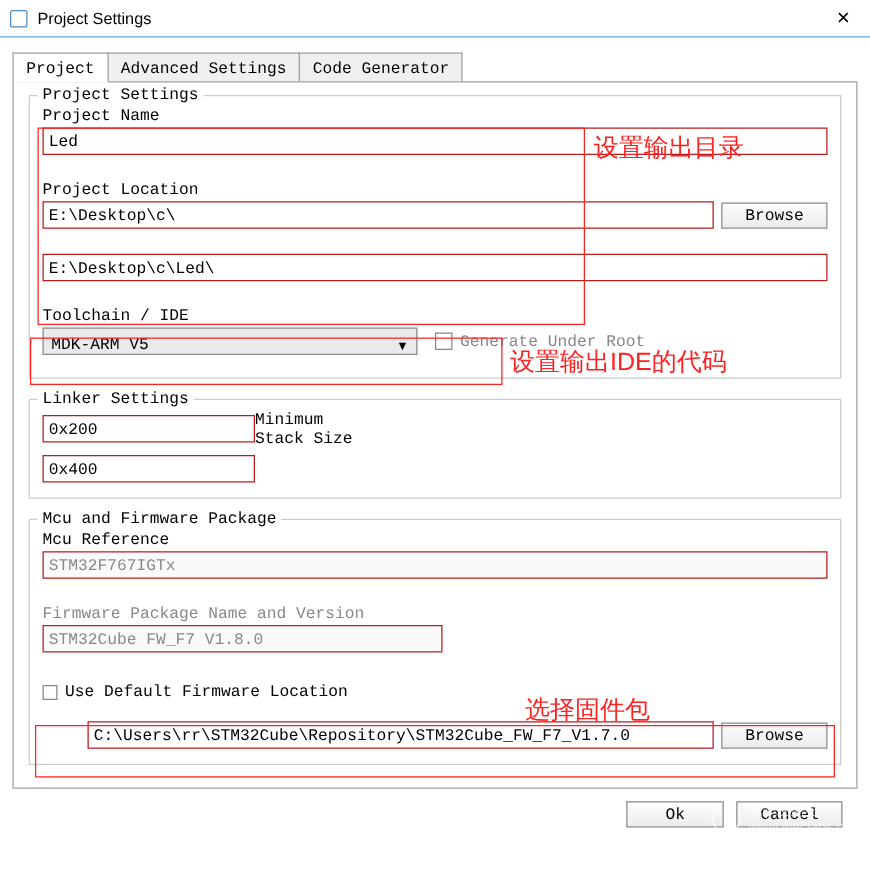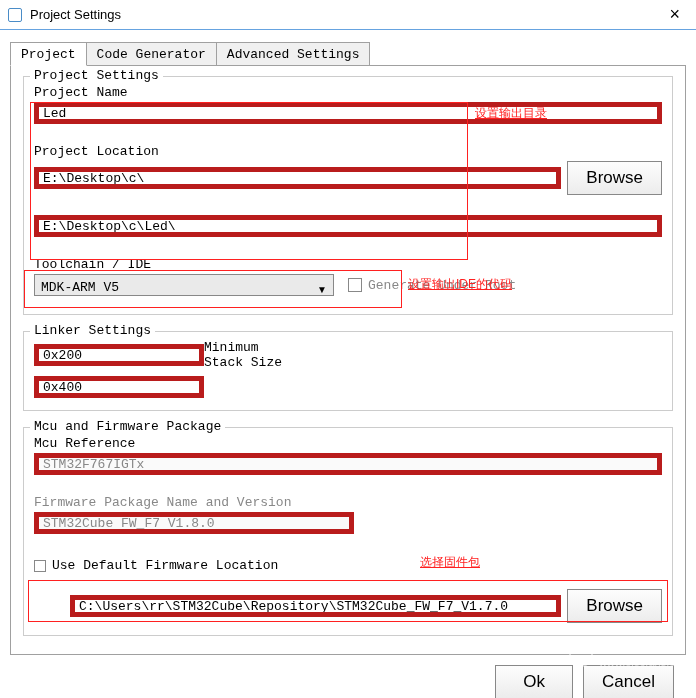--- a/index.html
+++ b/index.html
@@ -88,31 +88,31 @@
     .field-label.disabled { color: #888; }
     .input-row {
       display: flex;
       gap: 6px;
       align-items: center;
     }
     input[type=text], .text-input, select {
       font-family: 'Courier New', monospace;
       font-size: 13px;
       padding: 2px 4px;
-      border: 5px solid #b91c1c;
+      border: 1px solid #b91c1c;
       background: #fff;
       height: 22px;
     }
     .text-input.full { flex: 1; }
     .text-input.readonly { color: #888; background: #fafafa; }
     .btn {
-      font-family: Liberation Sans, sans-serif;
-      font-size: 17px;
+      font-family: Liberation Mono, monospace;
+      font-size: 13px;
       padding: 2px 18px;
-      height: 34px;
+      height: 21px;
       border: 1px solid #888;
       background: linear-gradient(#fdfdfd, #ececec);
       cursor: pointer;
       min-width: 78px;
     }
     .select {
       width: 300px;
       height: 22px;
       border: 1px solid #888;
       background: #eaeaea;
@@ -140,23 +140,22 @@
       display: grid;
       grid-template-columns: 170px 100px;
       row-gap: 6px;
       align-items: center;
     }
     .hr-spacer { height: 14px; }
     .annot {
       position: absolute;
       color: #ff2020;
       font-family: 'SimSun', 'Microsoft YaHei', sans-serif;
-      font-size: 12px;
+      font-size: 20px;
       pointer-events: none;
-      text-decoration: underline;
     }
     .annot-box {
       position: absolute;
       border: 1px solid #ff2020;
       pointer-events: none;
     }
     .footer-btns {
       display: flex;
       justify-content: flex-end;
       gap: 10px;
@@ -193,22 +192,22 @@
 <div class="titlebar">
   <span class="titlebar-icon"></span>
   <span class="titlebar-title">Project Settings</span>
   <span class="close-btn">×</span>
 </div>
 
 <div class="content">
 
   <div class="tabs">
     <div class="tab active"><span>Project</span></div>
+    <div class="tab"><span>Advanced Settings</span></div>
     <div class="tab"><span>Code Generator</span></div>
-    <div class="tab"><span>Advanced Settings</span></div>
   </div>
 
   <div class="tab-panel">
 
     <div class="fieldset">
       <span class="fieldset-legend">Project Settings</span>
 
       <div class="field-row">
         <span class="field-label">Project Name</span>
         <div class="input-row">

